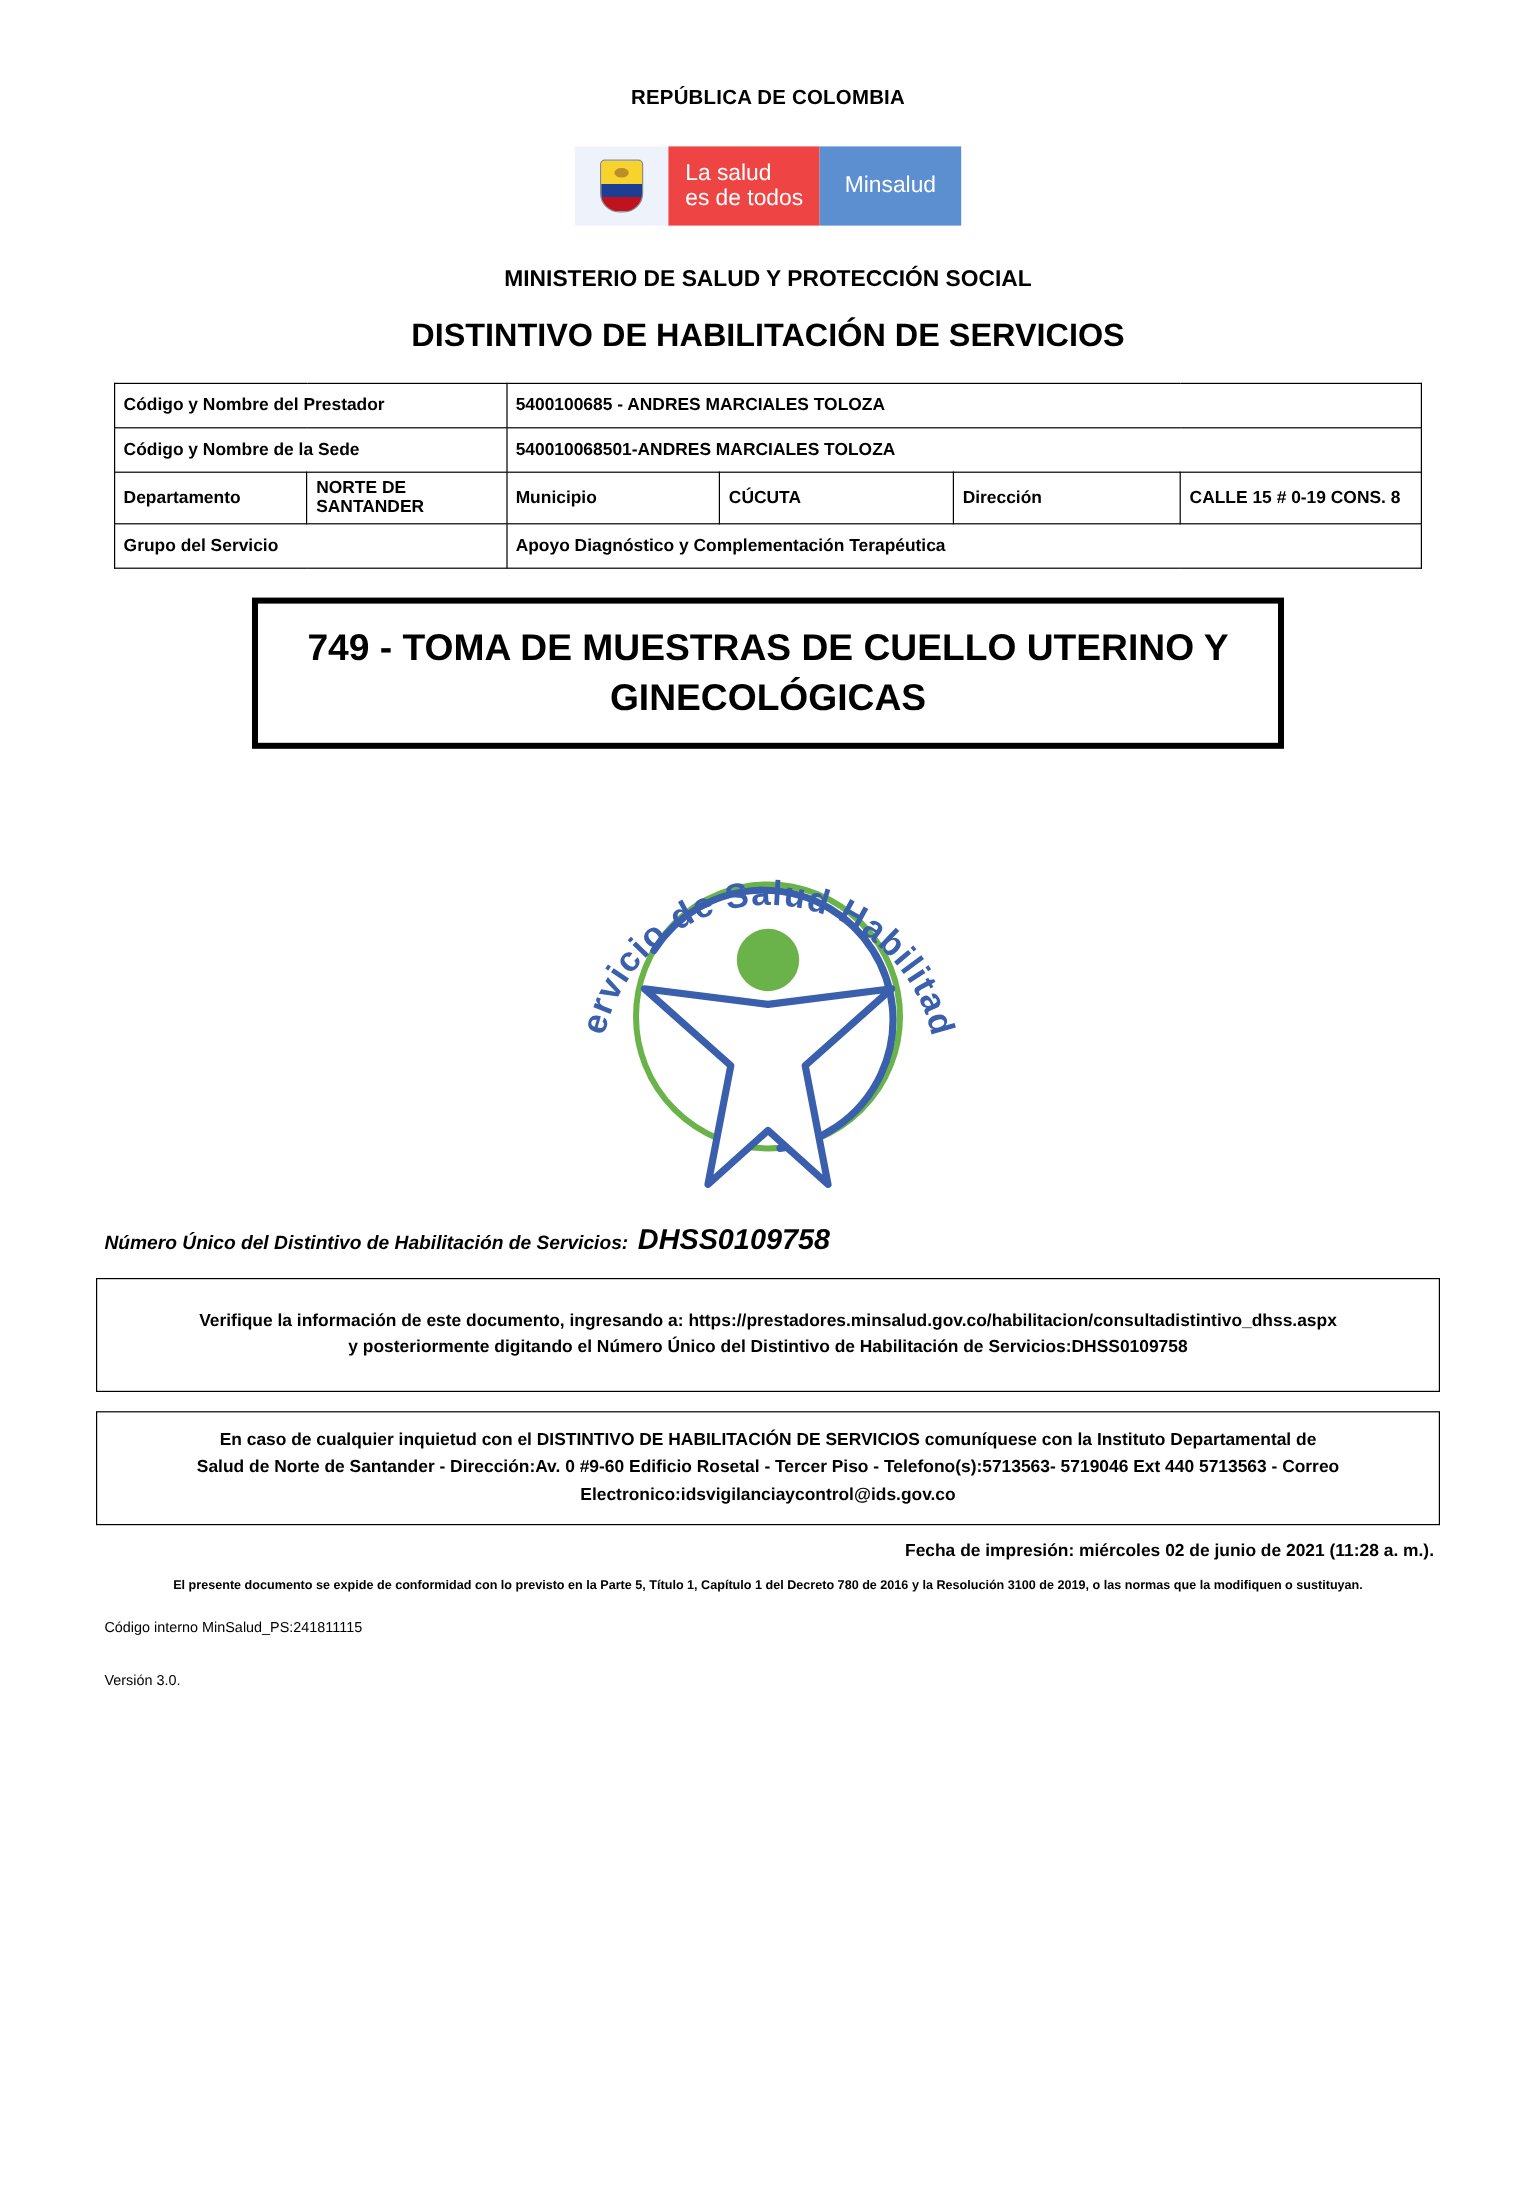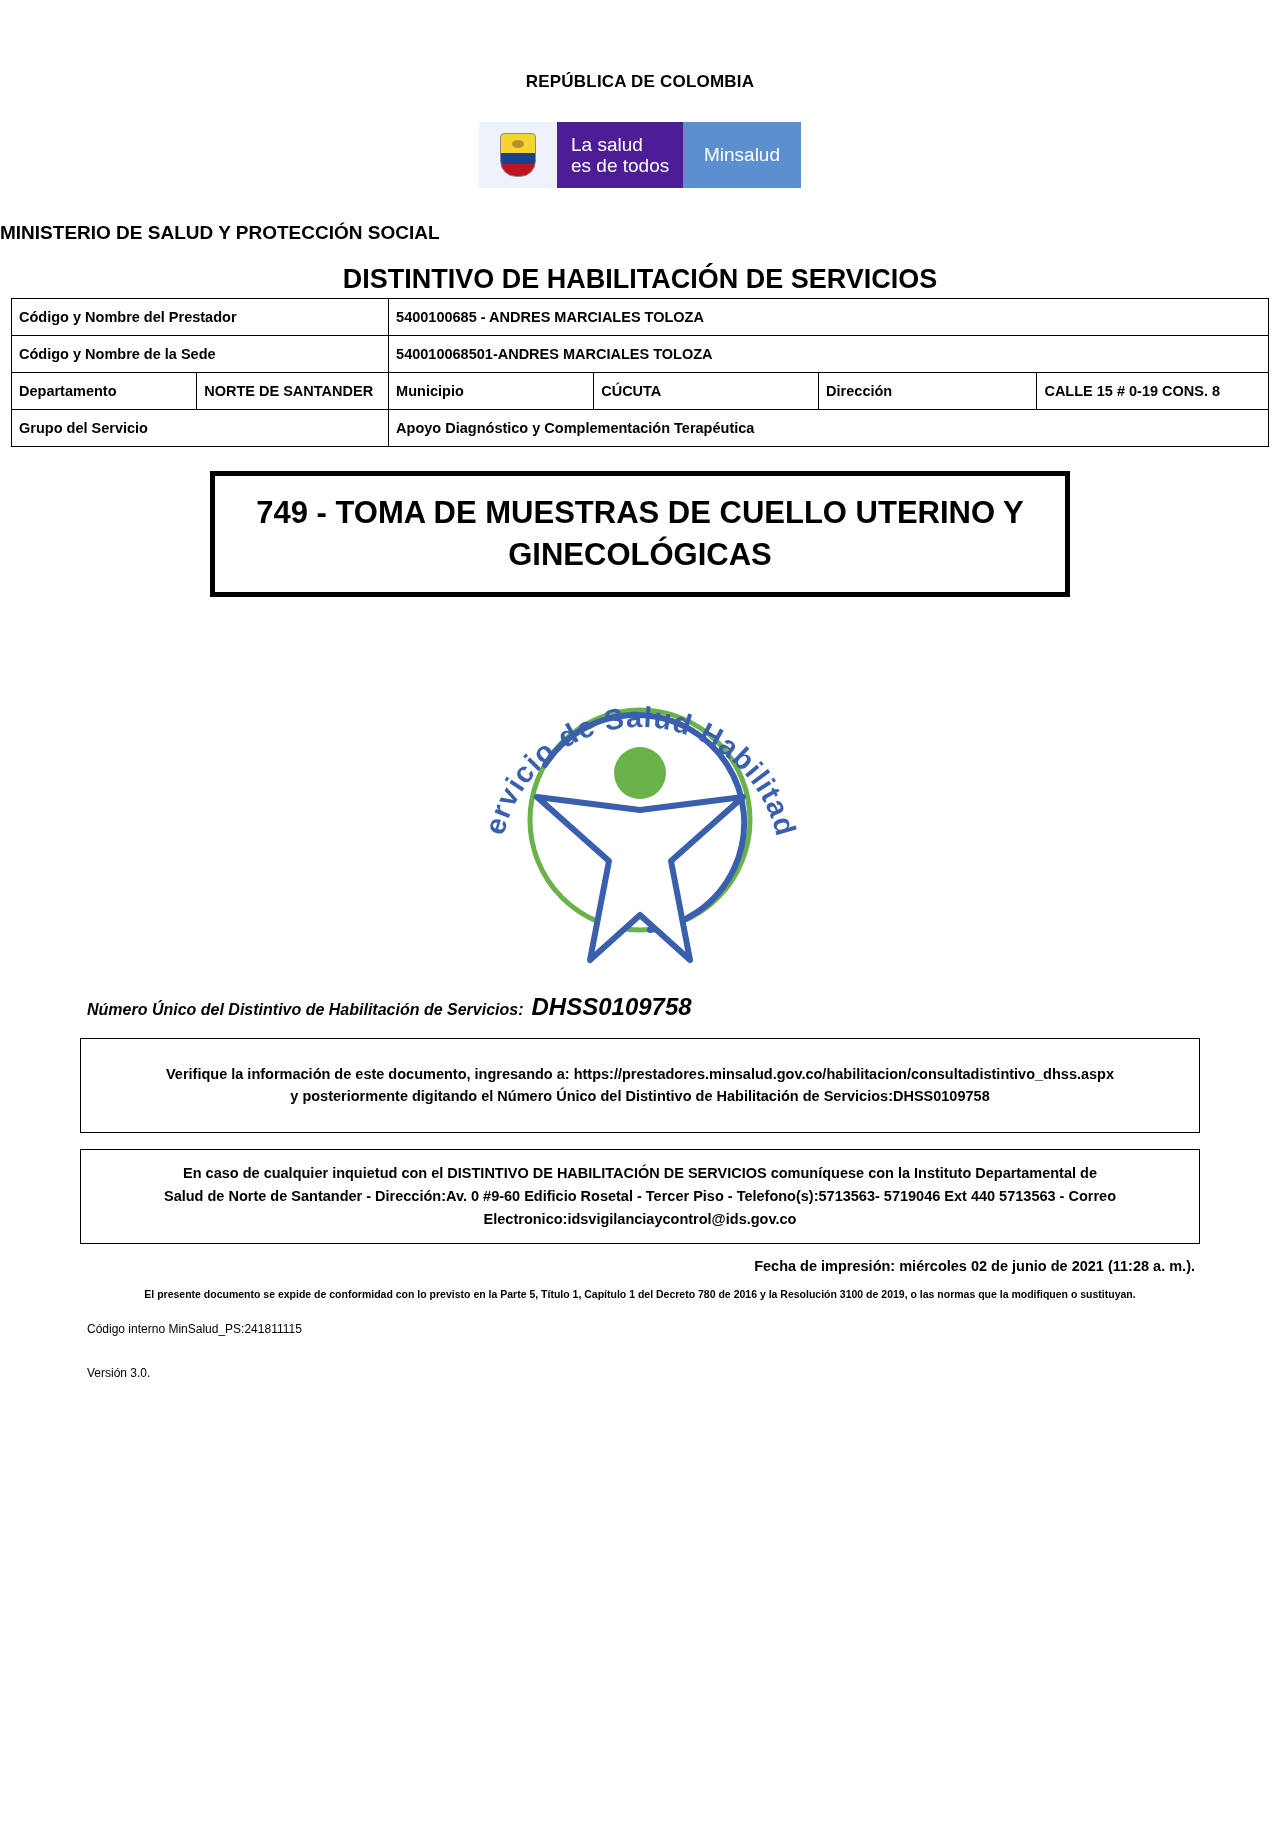--- a/index.html
+++ b/index.html
@@ -64,57 +64,57 @@
     left: 50%;
     top: 6px;
     transform: translateX(-50%);
     width: 12px;
     height: 8px;
     background: #b98f2a;
     border-radius: 50%;
   }
   .logo-blue {
     flex: 1;
-    background: #4c1d95;
+    background: #ef4444;
     color: #ffffff;
     display: flex;
     flex-direction: column;
     justify-content: center;
     padding-left: 14px;
     font-size: 19px;
     line-height: 1.12;
     font-weight: 400;
   }
   .logo-light {
     width: 118px;
     background: #5b8fd0;
     color: #ffffff;
     display: flex;
     align-items: center;
     justify-content: center;
     font-size: 19px;
   }
 
   .ministry {
-    text-align: left;
+    text-align: center;
     font-size: 19px;
     font-weight: bold;
     margin-top: 34px;
   }
   .doc-title {
     text-align: center;
     font-size: 27px;
     font-weight: bold;
     margin-top: 20px;
   }
 
   
   .info-table {
-    width: 1258px;
-    margin: 3px auto 0 auto;
+    width: 1090px;
+    margin: 24px auto 0 auto;
     border-collapse: collapse;
     table-layout: fixed;
   }
   .info-table td {
     border: 1px solid #000000;
     padding: 5px 7px;
     font-size: 14.5px;
     font-weight: bold;
     vertical-align: middle;
     height: 26px;

